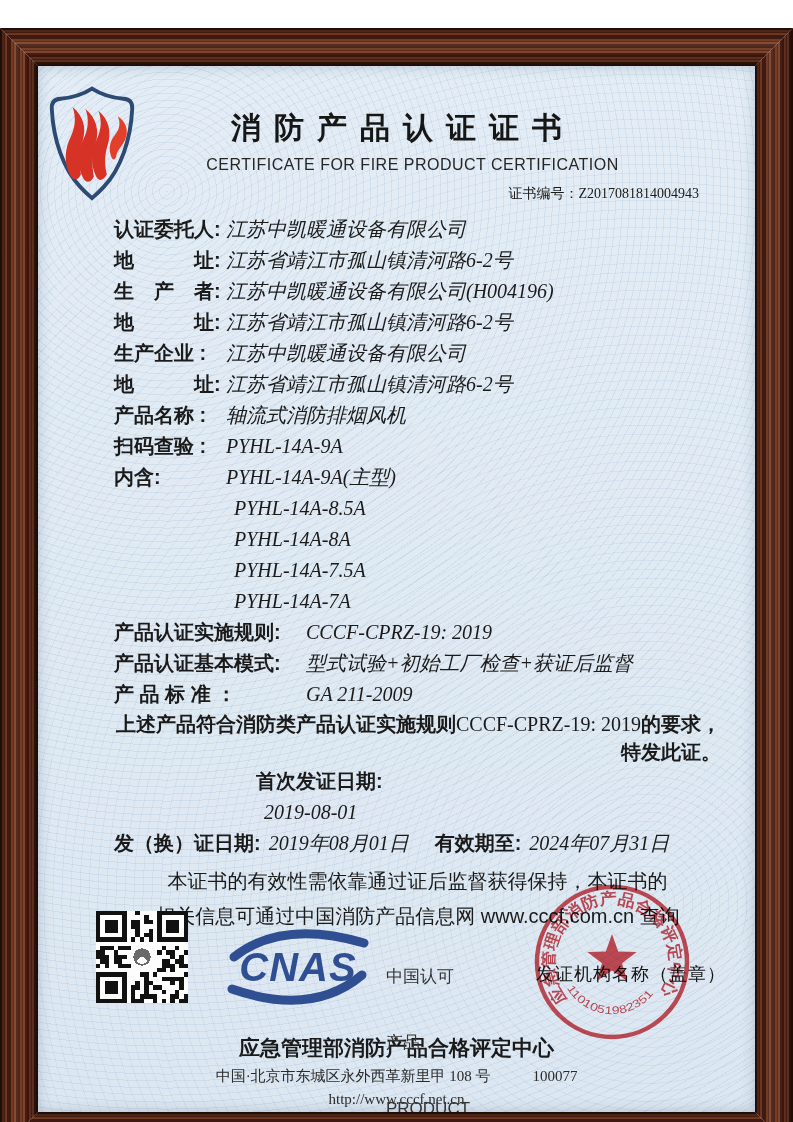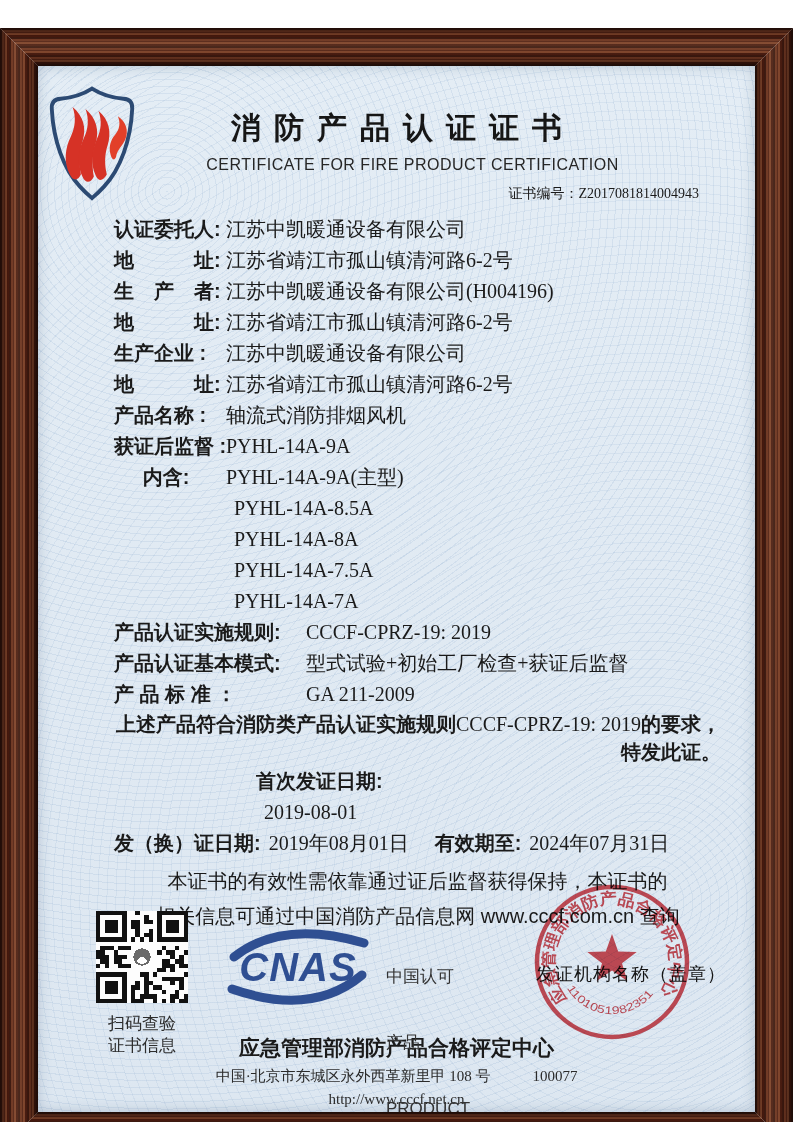--- a/index.html
+++ b/index.html
@@ -35,23 +35,23 @@
     font-size:30px;font-weight:bold;letter-spacing:13px;text-indent:13px;color:#161616;}
   .subtitle{position:absolute;top:90px;left:0;right:0;text-align:center;
     font-size:16px;letter-spacing:.5px;color:#262626;font-weight:500;padding-left:32px;}
   .certno{position:absolute;top:119px;right:56px;font-size:14px;
     font-family:"Liberation Serif",serif;}
 
   
   .content{position:absolute;top:148px;left:76px;right:34px;font-size:20px;line-height:31px;}
   .row{display:flex;}
   .lbl{font-weight:bold;white-space:pre;flex:none;}
-  .val{font-family:"Liberation Serif",serif;white-space:pre;margin-left:8px;}
+  .val{font-family:"Liberation Serif",serif;white-space:pre;margin-left:8px;font-style:italic;}
   .w5{width:104px;}
-  .w5.r{text-align:center;}
+  .w5.r{text-align:left;}
   .w8{width:184px;}
   .model-row{padding-left:112px;}
   .stmt{line-height:28px;text-align:right;}
   .stmt .b{font-weight:bold;}
   .stmt .c{font-family:"Liberation Serif",serif;}
   .date1{padding-left:142px;flex-direction:column;}
   .gap{display:inline-block;width:26px;}
   .notice{text-align:center;line-height:34.5px;margin-top:5px;}
 
   
@@ -121,21 +121,21 @@
       </div>
       <div class="row">
         <span class="lbl w5">地　　　址:</span>
         <span class="val">江苏省靖江市孤山镇清河路6-2号</span>
       </div>
       <div class="row">
         <span class="lbl w5">产品名称 :</span>
         <span class="val">轴流式消防排烟风机</span>
       </div>
       <div class="row">
-        <span class="lbl w5">获证后监督 :</span>
+        <span class="lbl w5">扫码查验 :</span>
         <span class="val">PYHL-14A-9A</span>
       </div>
       <div class="row">
         <span class="lbl w5 r">内含:</span>
         <span class="val">PYHL-14A-9A(主型)</span>
       </div>
       <div class="row model-row">
         <span class="val">PYHL-14A-8.5A</span>
       </div>
       <div class="row model-row">
@@ -289,24 +289,20 @@
           <rect x="10" y="20" width="1" height="1" fill="#111"></rect>
           <rect x="13" y="20" width="1" height="1" fill="#111"></rect>
           <rect x="15" y="20" width="1" height="1" fill="#111"></rect>
           <rect x="17" y="20" width="1" height="1" fill="#111"></rect>
           <rect x="19" y="20" width="1" height="1" fill="#111"></rect>
           <rect x="20" y="20" width="1" height="1" fill="#111"></rect>
           <circle cx="10.5" cy="10.5" r="2.7" fill="#fdfdfd"></circle>
           <circle cx="10.5" cy="10.5" r="2" fill="#6a6a6a"></circle>
           <path d="M9.3 11.6 Q10.5 9.2 11.7 11.6 Q10.5 12.6 9.3 11.6 Z" fill="#fdfdfd"></path>
         </svg>
-      <div class="qr-caption">
-        <div>扫码查验</div>
-        <div>证书信息</div>
-      </div>
     </div>
 
     <div class="cnas-group">
       <svg width="148" height="96" viewBox="0 0 148 96">
         <path d="M10 38 Q58 0 140 24" stroke="#2f4f92" stroke-width="9" fill="none" stroke-linecap="round"></path>
         <path d="M8 70 Q88 98 138 56" stroke="#2f4f92" stroke-width="9" fill="none" stroke-linecap="round"></path>
         <text x="74" y="62" text-anchor="middle" font-size="40" font-weight="bold" font-style="italic" font-family="Liberation Sans, sans-serif" fill="#2f4f92" letter-spacing="1">CNAS</text>
       </svg>
       <div class="cnas-lines">
         <div>中国认可</div>

